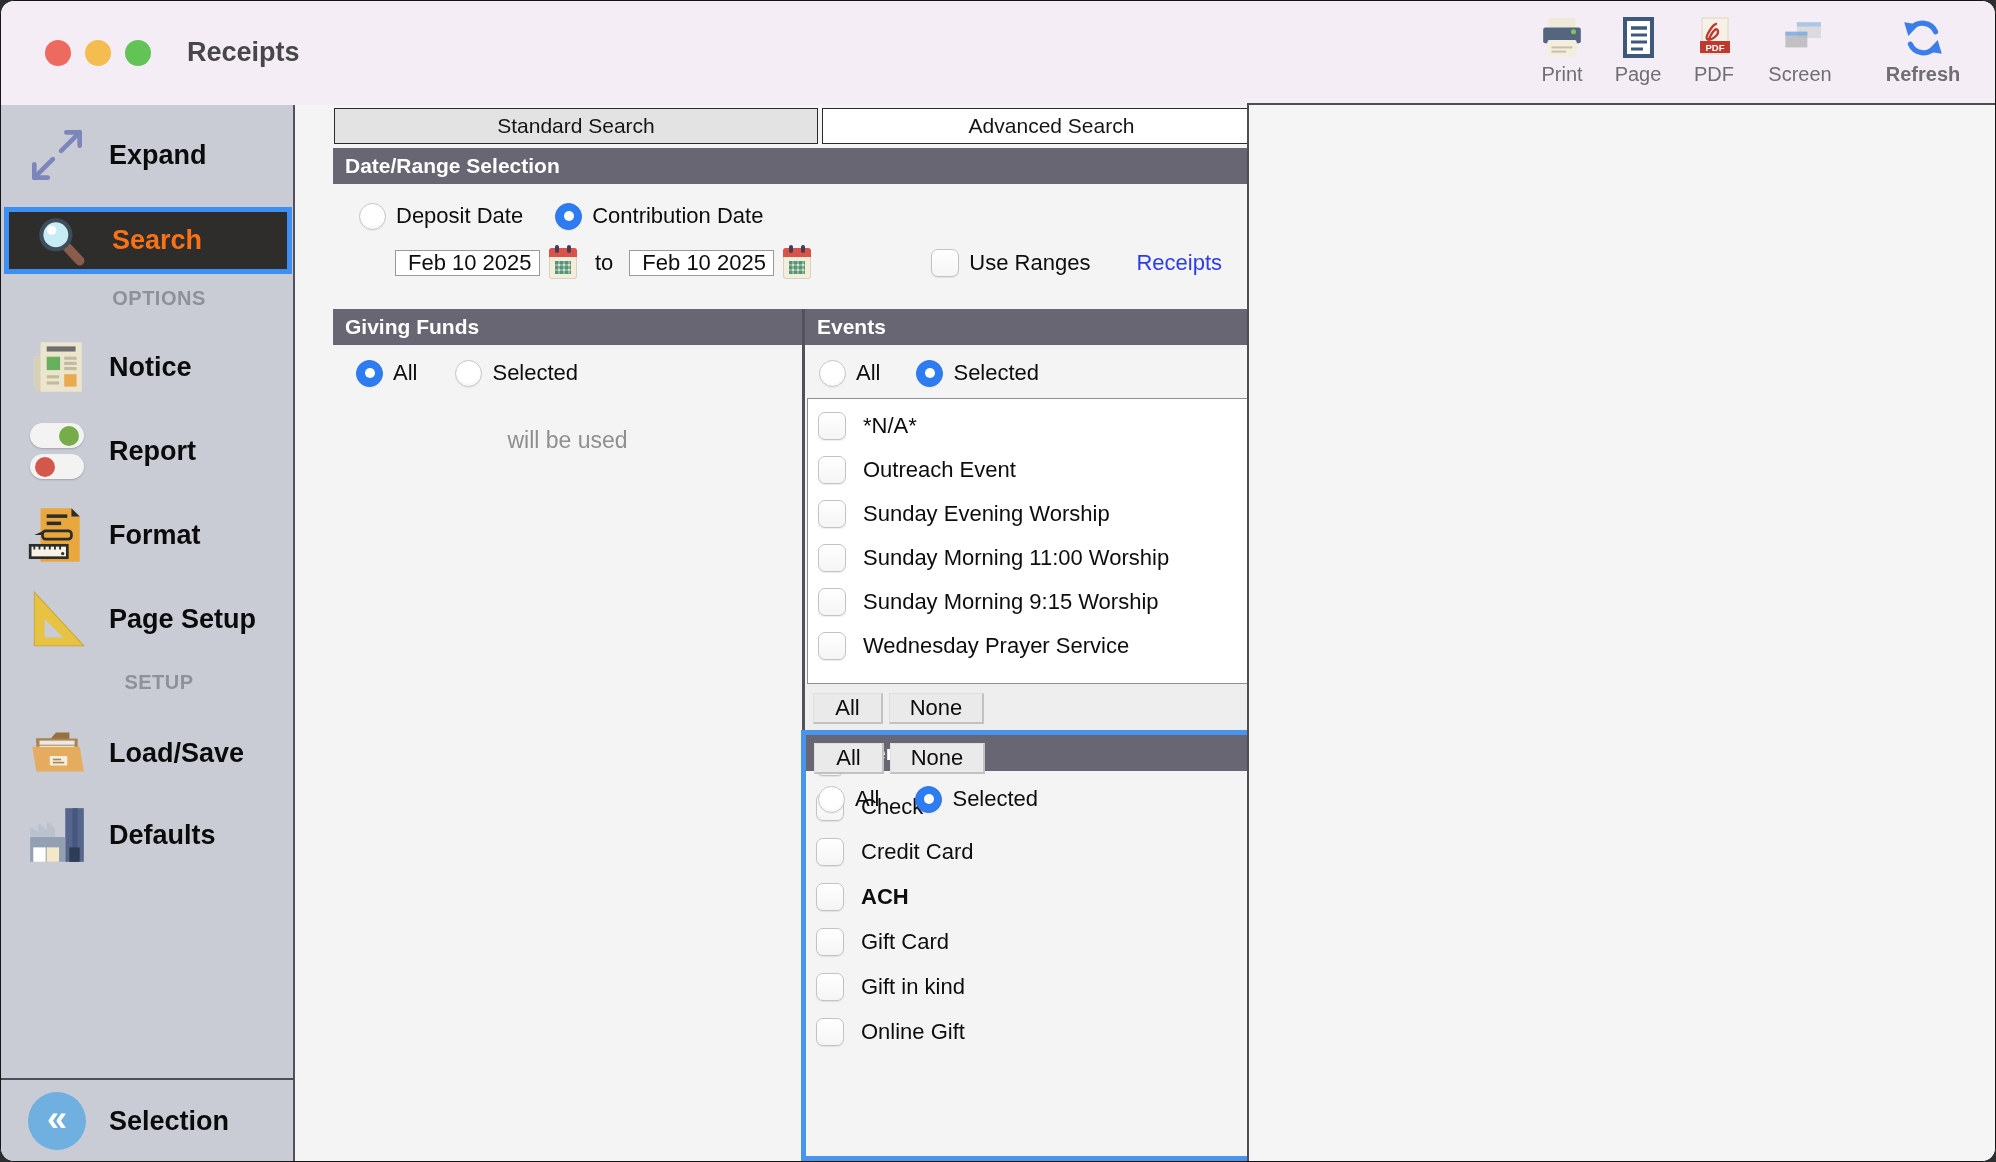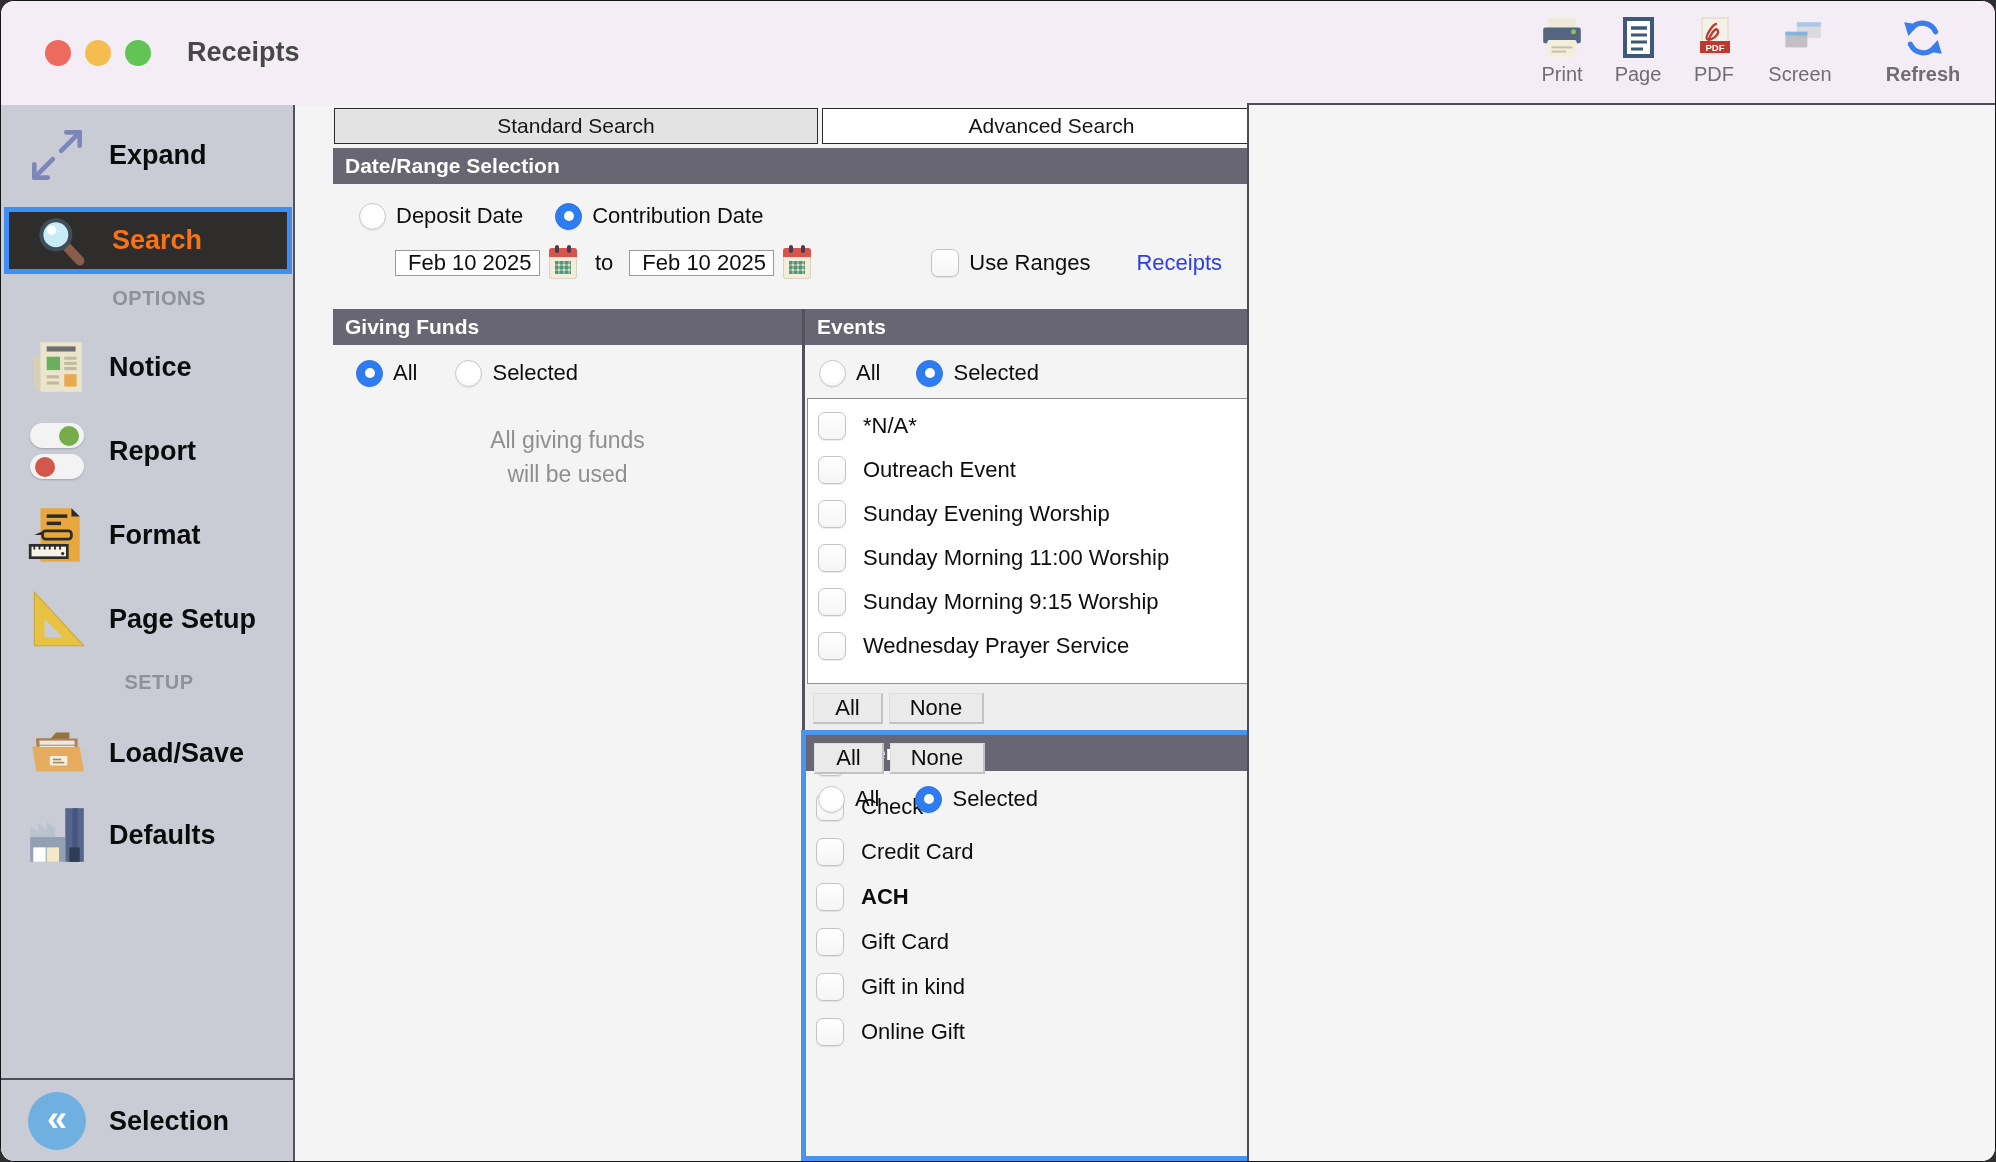--- a/index.html
+++ b/index.html
@@ -321,21 +321,20 @@
       <div class="vdivider"></div>
 
       <div class="flex-row" style="left:23px;top:252px;height:32px;">
         <span class="radio on"></span>
         <span class="rlabel">All</span>
         <span class="radio" style="margin-left:38px;"></span>
         <span class="rlabel">Selected</span>
       </div>
 
       <div class="note">
-        <div>All giving funds</div>
         <div>will be used</div>
       </div>
 
       <div class="panel" style="left:472px;top:204px;width:480px;height:421px;">
         <div class="sec-header" style="position:absolute;left:0;top:0;width:480px;height:36px;">Events</div>
         <div class="flex-row" style="left:14px;top:48px;height:32px;">
           <span class="radio"></span>
           <span class="rlabel">All</span>
           <span class="radio on" style="margin-left:36px;"></span>
           <span class="rlabel">Selected</span>

